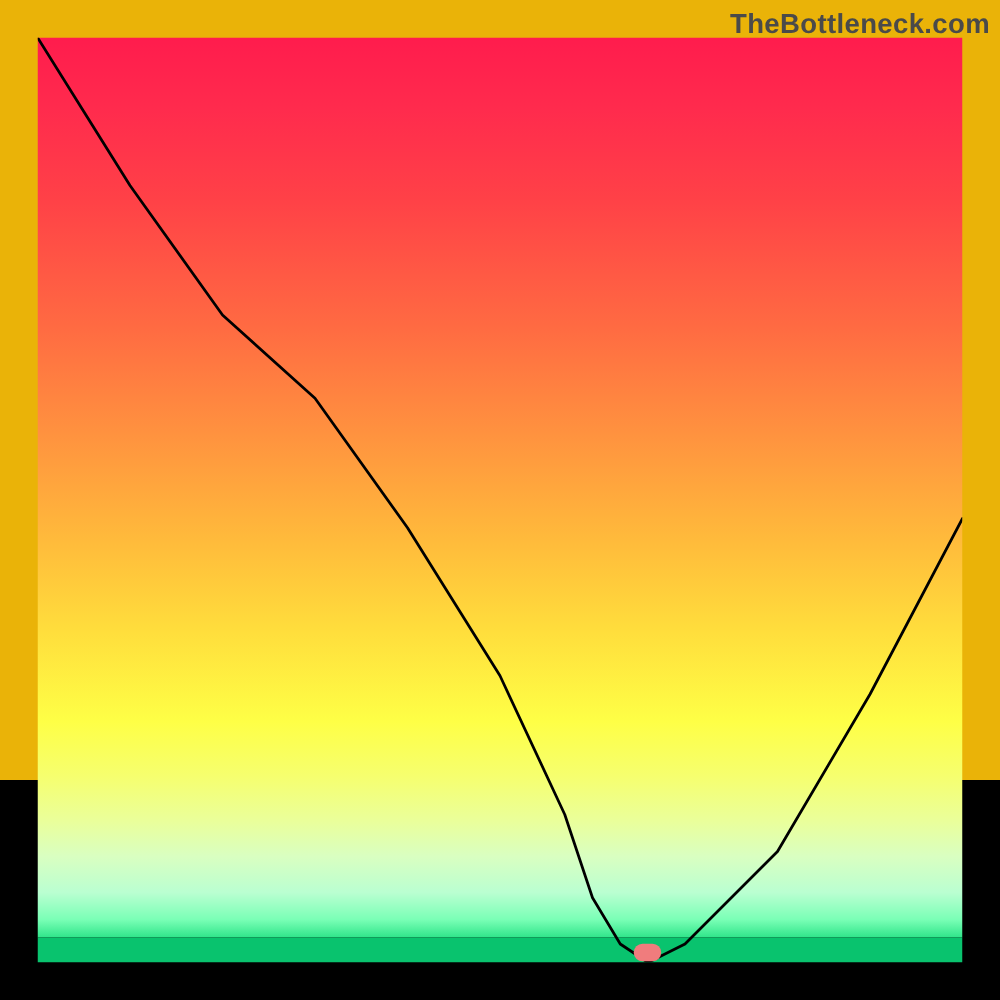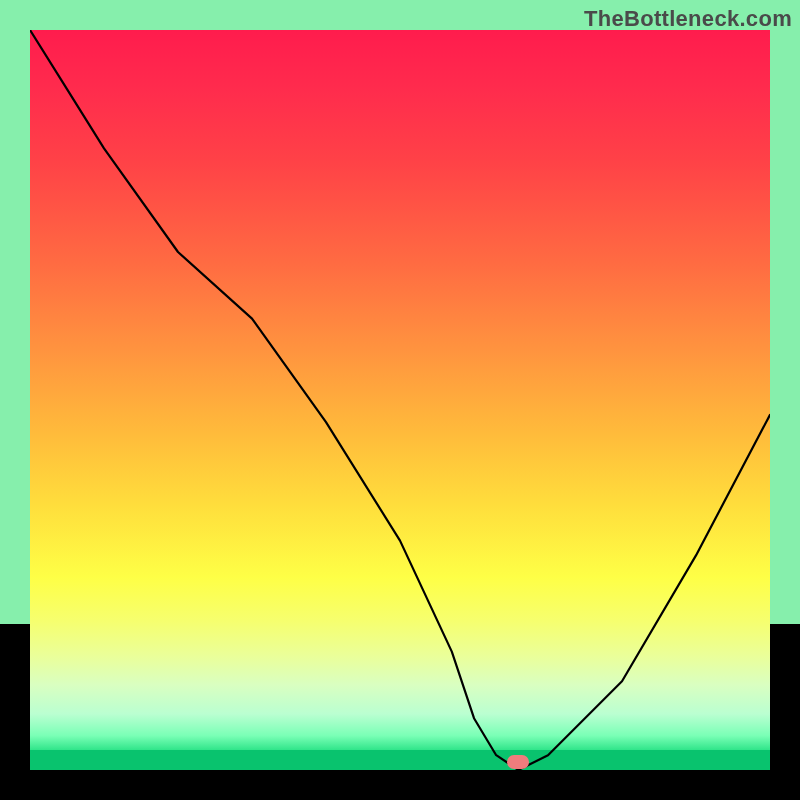--- a/index.html
+++ b/index.html
@@ -7,21 +7,21 @@
     padding: 0;
     width: 800px;
     height: 800px;
     background: #000;
     font-family: Arial, Helvetica, sans-serif;
   }
   .container {
     position: relative;
     width: 800px;
     height: 624px;
-    background: #86efac;
+    background: #eab308;
   }
   .watermark {
     position: absolute;
     top: 6px;
     right: 8px;
     color: #4a4a4a;
     font-size: 22px;
     font-weight: bold;
     letter-spacing: 0.3px;
     z-index: 40;

